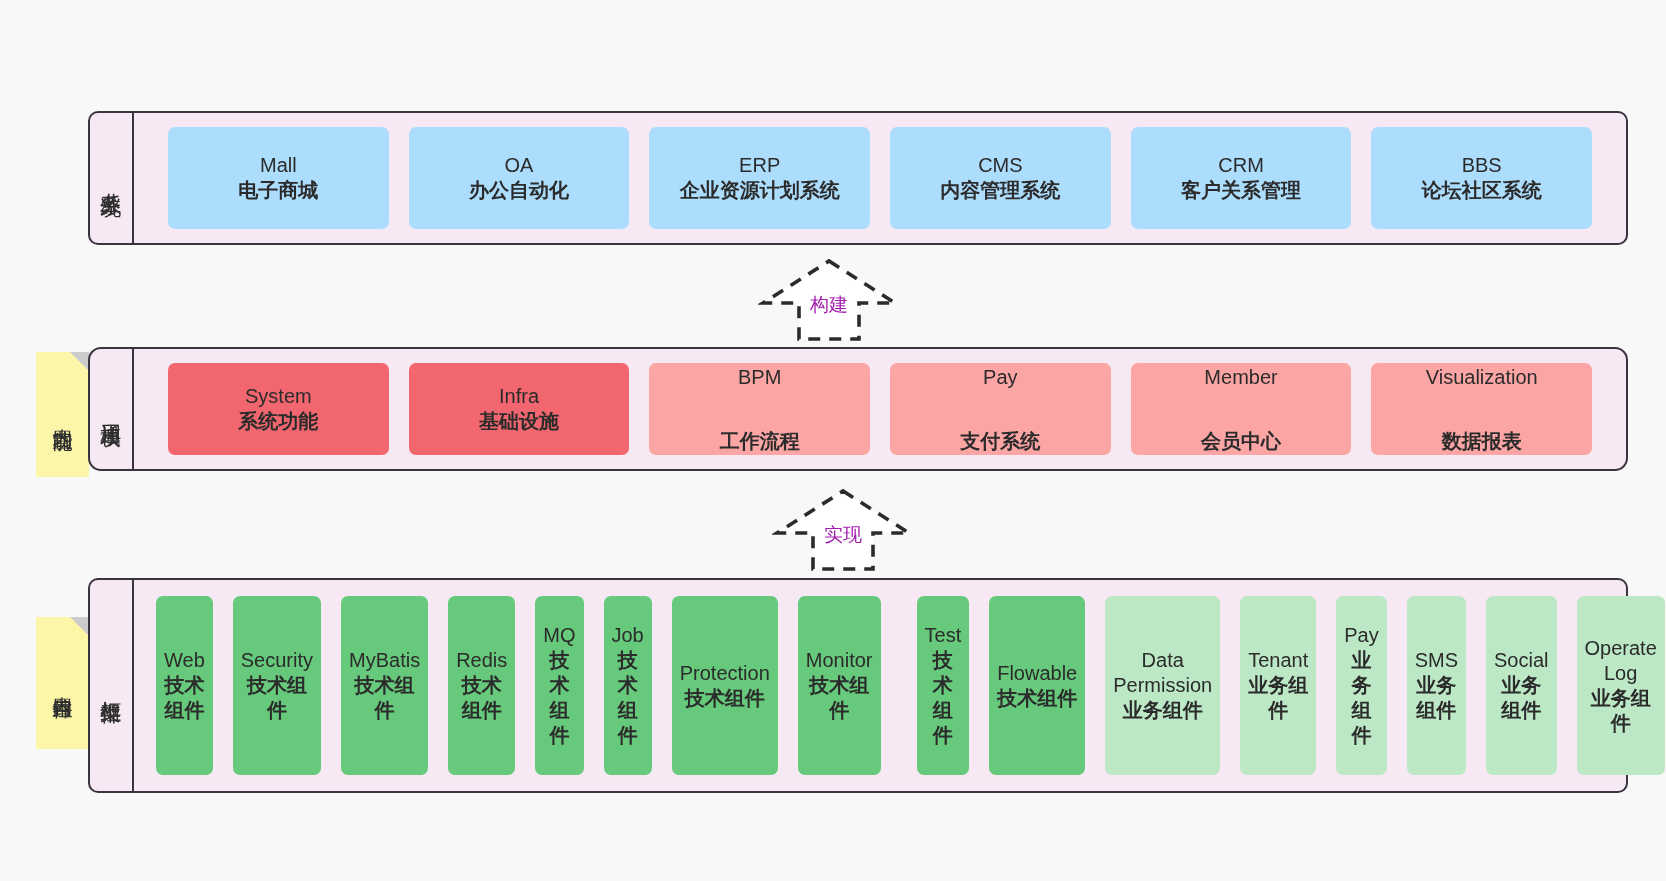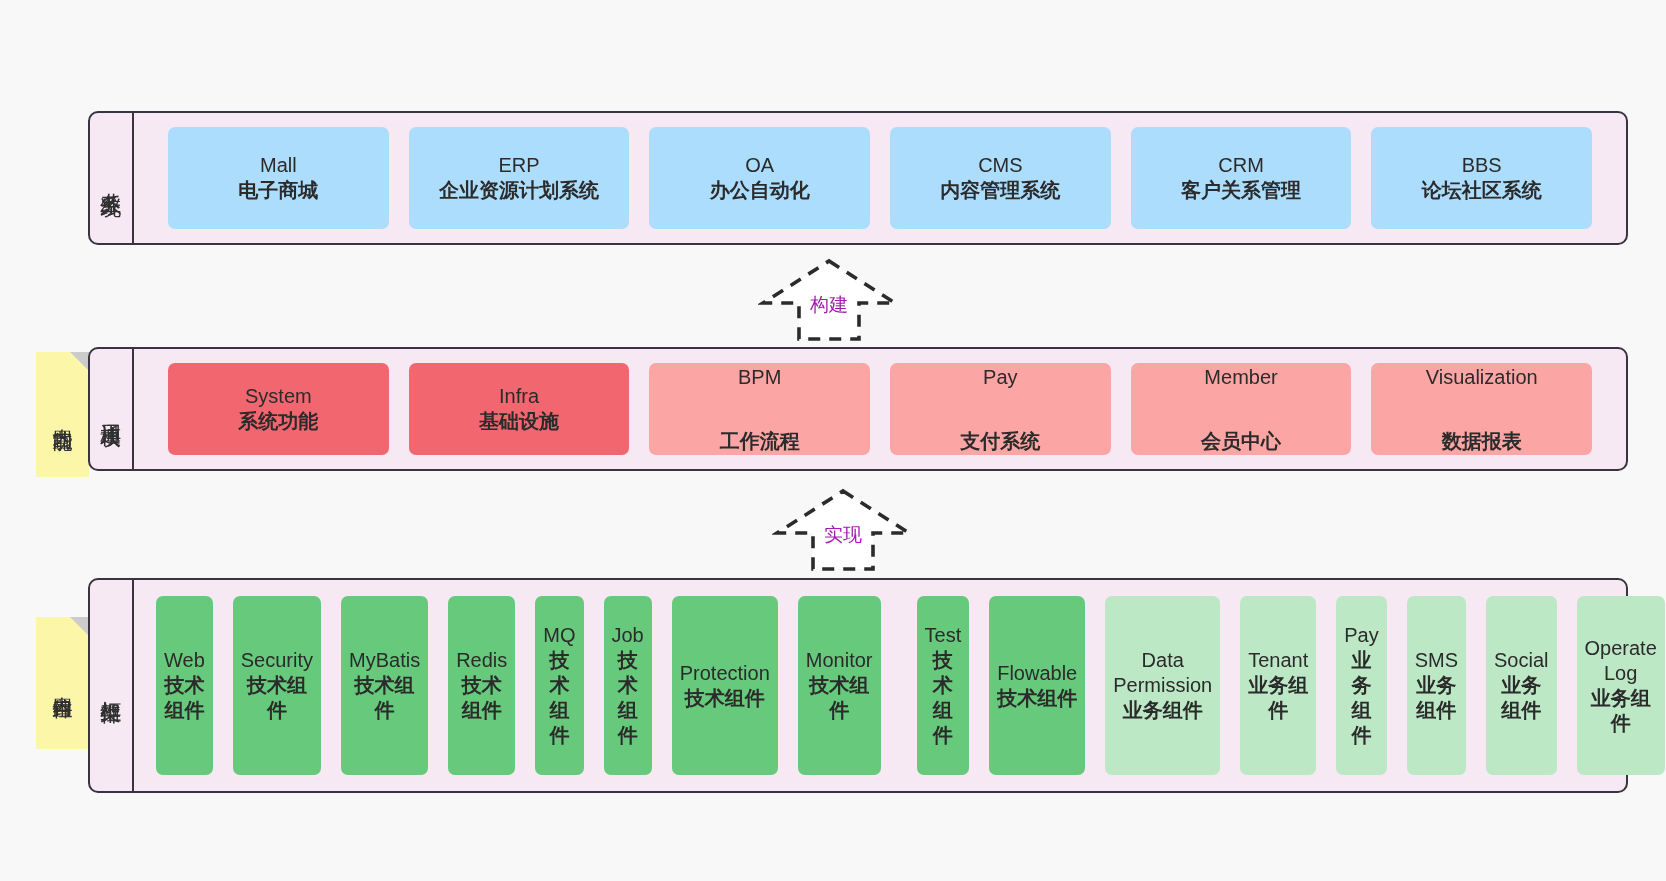--- a/index.html
+++ b/index.html
@@ -113,26 +113,26 @@
 <div class="canvas">
 
   <div class="band" style="left:88px;top:111px;width:1540px;height:134px;">
     <div class="band-label">业务系统</div>
     <div class="band-body">
       <div class="card blue">
         <span class="t1">Mall</span>
         <span class="t2">电子商城</span>
       </div>
       <div class="card blue">
+        <span class="t1">OA</span>
+        <span class="t2">办公自动化</span>
+      </div>
+      <div class="card blue">
         <span class="t1">ERP</span>
         <span class="t2">企业资源计划系统</span>
-      </div>
-      <div class="card blue">
-        <span class="t1">OA</span>
-        <span class="t2">办公自动化</span>
       </div>
       <div class="card blue">
         <span class="t1">CMS</span>
         <span class="t2">内容管理系统</span>
       </div>
       <div class="card blue">
         <span class="t1">CRM</span>
         <span class="t2">客户关系管理</span>
       </div>
       <div class="card blue">
@@ -147,21 +147,21 @@
       <path d="M71 3 L137 45 L101 45 L101 81 L41 81 L41 45 L5 45 Z" fill="#FFFFFF" stroke="#2b2b2b" stroke-width="3.6" stroke-dasharray="12 9" stroke-linejoin="miter"></path>
     </svg>
     <span class="lbl" style="left:52px;top:34px;">构建</span>
   </div>
 
   <div class="note" style="left:36px;top:352px;height:125px;">
     <span class="fold"></span>
     <span>内置功能</span>
   </div>
 
-  <div class="band" style="left:88px;top:347px;width:1540px;height:124px;">
+  <div class="band" style="left:88px;top:347px;width:1540px;height:124px;border-radius:13px;">
     <div class="band-label">通用模块</div>
     <div class="band-body">
       <div class="card red">
         <span class="t1">System</span>
         <span class="t2">系统功能</span>
       </div>
       <div class="card red">
         <span class="t1">Infra</span>
         <span class="t2">基础设施</span>
       </div>

